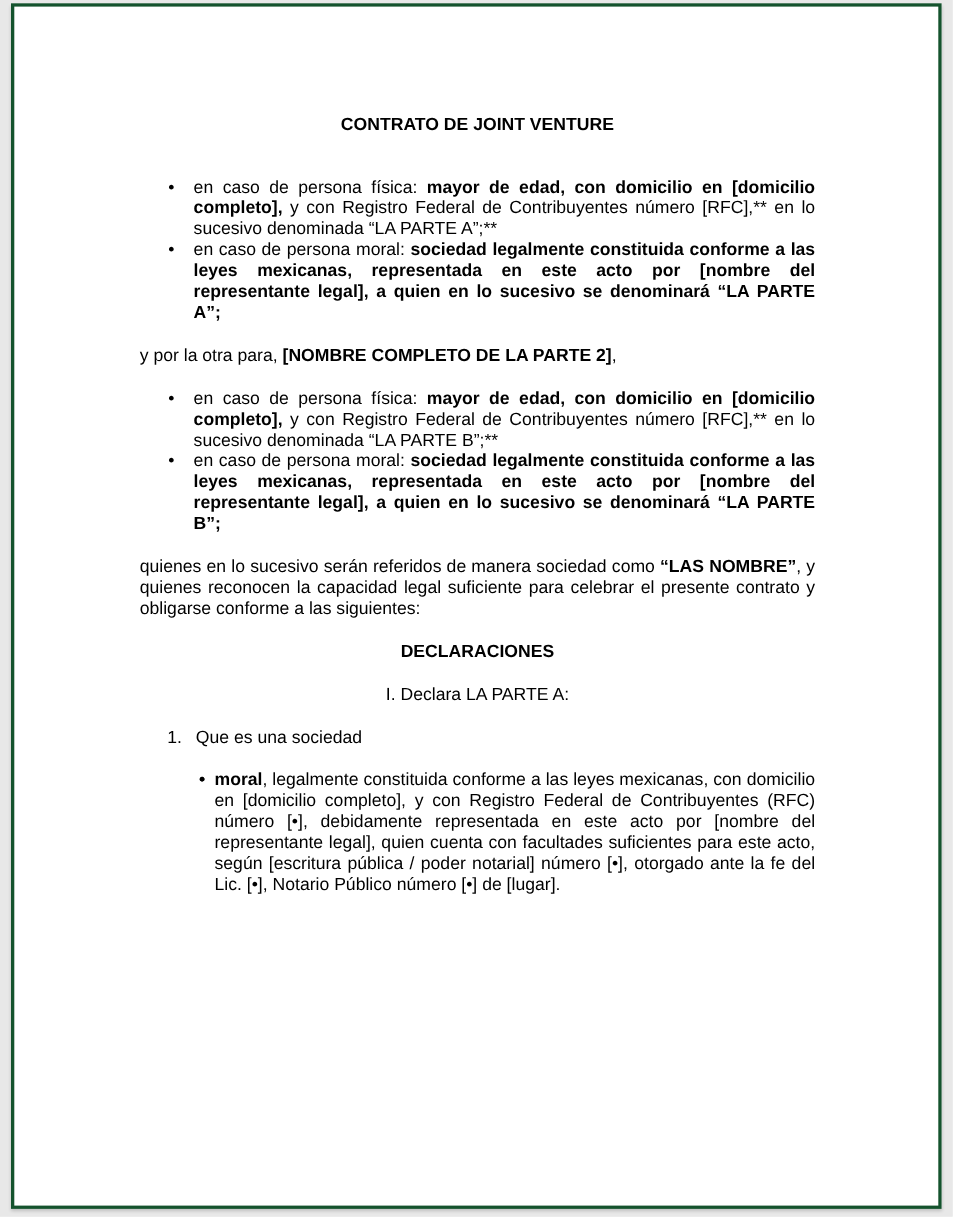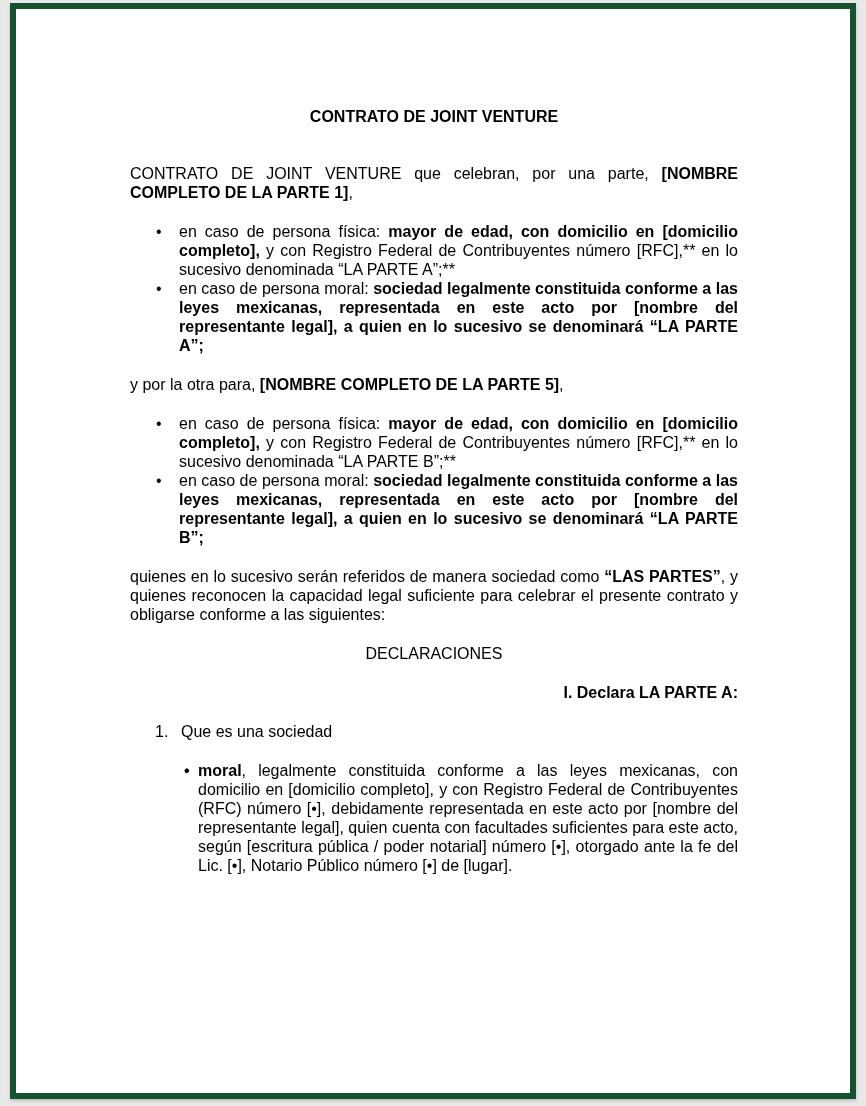--- a/index.html
+++ b/index.html
@@ -12,45 +12,45 @@
     font-family: "Liberation Sans", "DejaVu Sans", sans-serif;
   }
   .paper {
     position: absolute;
     left: 10px;
     top: 3px;
     width: 846px;
     height: 1096px;
     box-sizing: border-box;
     background: #ffffff;
-    border: 6px solid #14532d;
+    border: 3px solid #14532d;
     box-shadow: 0 2px 3px rgba(0,0,0,0.18);
   }
   .content {
     box-sizing: border-box;
     padding: 98px 112px 0 114px;
     font-size: 16px;
     line-height: 19px;
     color: #000000;
     hyphens: none;
     -webkit-hyphens: none;
   }
   .block { margin: 0 0 20px 0; }
   .doc-title {
     text-align: center;
     font-weight: bold;
     margin: 0 0 38px 0;
   }
   .heading-center {
     text-align: center;
-    font-weight: normal;
+    font-weight: bold;
   }
   .heading-left {
-    text-align: right;
-    font-weight: bold;
+    text-align: center;
+    font-weight: normal;
   }
   .para { text-align: justify; }
   .b { font-weight: bold; }
   .li {
     position: relative;
     text-align: justify;
     margin: 0;
   }
   .li .marker {
     position: absolute;
@@ -65,47 +65,46 @@
   .sub-gap { margin-bottom: 20px; }
 </style>
 </head>
 <body>
 
 <div class="paper">
   <div class="content">
 
     <div class="doc-title">CONTRATO DE JOINT VENTURE</div>
 
-    <div class="para block"><span>CONTRATO DE JOINT VENTURE que celebran, por una parte, </span><span class="b">[NOMBRE COMPLETO DE LA PARTE 1]</span><span>,</span></div>
 
     <div class="block">
       <div class="li li-l1">
         <span class="marker">•</span>
         <span><span>en caso de persona física: </span><span class="b">mayor de edad, con domicilio en [domicilio completo],</span><span> y con Registro Federal de Contribuyentes número [RFC],** en lo sucesivo denominada “LA PARTE A”;**</span></span>
       </div>
       <div class="li li-l1">
         <span class="marker">•</span>
         <span><span>en caso de persona moral: </span><span class="b">sociedad legalmente constituida conforme a las leyes mexicanas, representada en este acto por [nombre del representante legal], a quien en lo sucesivo se denominará “LA PARTE A”;</span></span>
       </div>
     </div>
 
-    <div class="para block"><span>y por la otra para, </span><span class="b">[NOMBRE COMPLETO DE LA PARTE 5]</span><span>,</span></div>
+    <div class="para block"><span>y por la otra para, </span><span class="b">[NOMBRE COMPLETO DE LA PARTE 2]</span><span>,</span></div>
 
     <div class="block">
       <div class="li li-l1">
         <span class="marker">•</span>
         <span><span>en caso de persona física: </span><span class="b">mayor de edad, con domicilio en [domicilio completo],</span><span> y con Registro Federal de Contribuyentes número [RFC],** en lo sucesivo denominada “LA PARTE B”;**</span></span>
       </div>
       <div class="li li-l1">
         <span class="marker">•</span>
         <span><span>en caso de persona moral: </span><span class="b">sociedad legalmente constituida conforme a las leyes mexicanas, representada en este acto por [nombre del representante legal], a quien en lo sucesivo se denominará “LA PARTE B”;</span></span>
       </div>
     </div>
 
-    <div class="para block"><span>quienes en lo sucesivo serán referidos de manera sociedad como </span><span class="b">“LAS PARTES”</span><span>, y quienes reconocen la capacidad legal suficiente para celebrar el presente contrato y obligarse conforme a las siguientes:</span></div>
+    <div class="para block"><span>quienes en lo sucesivo serán referidos de manera sociedad como </span><span class="b">“LAS NOMBRE”</span><span>, y quienes reconocen la capacidad legal suficiente para celebrar el presente contrato y obligarse conforme a las siguientes:</span></div>
 
     <div class="heading-center block">DECLARACIONES</div>
 
     <div class="heading-left block">I. Declara LA PARTE A:</div>
 
     <div class="li li-num block">
       <span class="marker">1.</span>
       <span>Que es una sociedad</span>
     </div>
 

